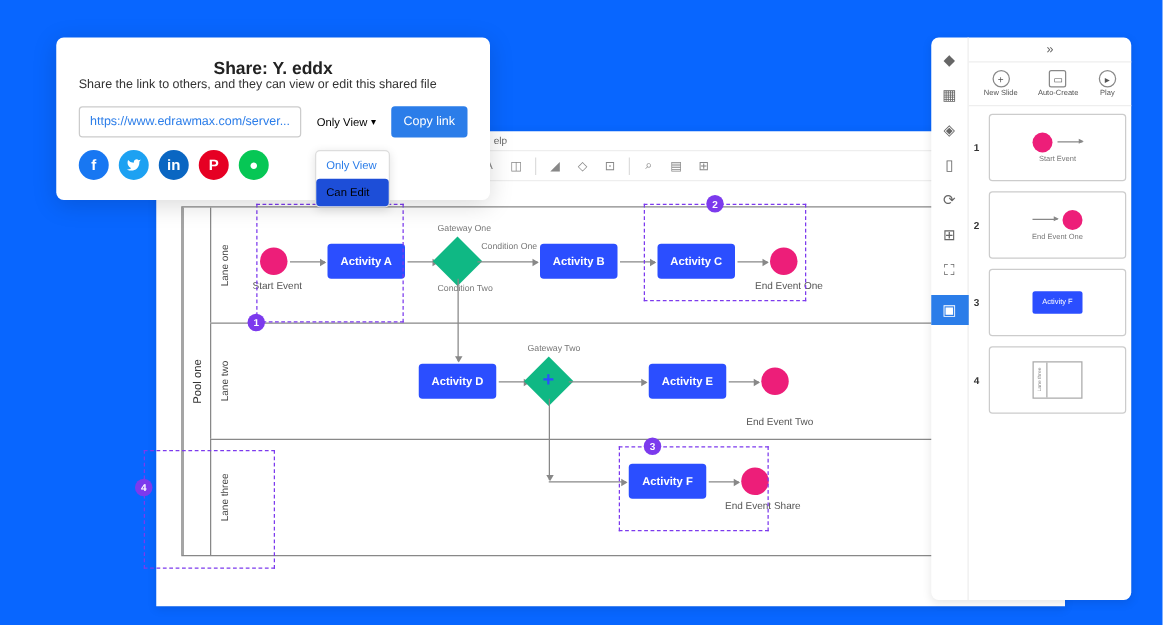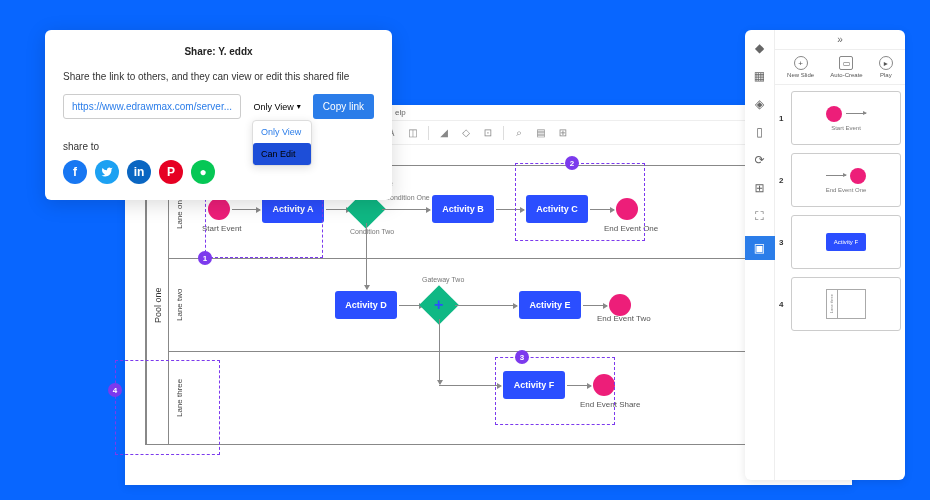--- a/index.html
+++ b/index.html
@@ -1,20 +1,20 @@
 <!DOCTYPE html>
 <html><head>
 <meta charset="utf-8">
 <style>
 * { box-sizing: border-box; margin: 0; padding: 0; font-family: -apple-system, BlinkMacSystemFont, "Segoe UI", Arial, sans-serif; }
 body { background: #0866FF; width: 930px; height: 500px; overflow: hidden; position: relative; }
 
 
 .share-dialog { position: absolute; left: 45px; top: 30px; width: 347px; background: #fff; border-radius: 6px; box-shadow: 0 4px 20px rgba(0,0,0,0.15); padding: 16px 18px; z-index: 100; }
-.share-title { text-align: center; font-size: 10px; font-weight: 600; color: #222; margin-bottom: 14px; }
+.share-title { text-align: center; font-size: 14px; font-weight: 600; color: #222; }
 .share-desc { font-size: 10px; color: #333; margin-bottom: 12px; }
 .share-input-row { display: flex; gap: 6px; align-items: center; margin-bottom: 10px; }
 .share-url { flex: 1; border: 1px solid #ccc; border-radius: 3px; padding: 6px 8px; font-size: 10px; color: #2B7DE9; }
 .permission-select { font-size: 9px; padding: 6px 6px; border: none; background: #fff; position: relative; display: flex; align-items: center; gap: 3px; }
 .permission-select::after { content: "▾"; font-size: 8px; }
 .copy-btn { background: #2B7DE9; color: #fff; border: none; border-radius: 3px; padding: 7px 10px; font-size: 10px; cursor: pointer; }
 .dropdown-menu { position: absolute; left: 252px; top: 120px; width: 60px; background: #fff; border: 1px solid #ddd; border-radius: 4px; box-shadow: 0 2px 8px rgba(0,0,0,0.12); z-index: 200; }
 .dropdown-item { font-size: 9px; padding: 6px 8px; cursor: pointer; }
 .dropdown-item.selected { color: #2B7DE9; }
 .dropdown-item.hover { background: #1d4ed8; border-radius: 3px; }
@@ -80,21 +80,20 @@
 <div class="share-dialog">
   <div class="share-title">Share: Y. eddx</div>
   <div class="share-desc">Share the link to others, and they can view or edit this shared file</div>
   <div class="share-input-row">
     <div class="share-url">https://www.edrawmax.com/server...</div>
     <div class="permission-select">
         <span>Only View</span>
       </div>
     <button class="copy-btn">Copy link</button>
   </div>
-  <div class="share-to-label">share to</div>
   <div class="social-icons">
     <div class="social-icon fb">f</div>
     <div class="social-icon tw">
         <svg width="12" height="12" viewBox="0 0 24 24" fill="white">
           <path d="M23 3a10.9 10.9 0 01-3.14 1.53 4.48 4.48 0 00-7.86 3v1A10.66 10.66 0 013 4s-4 9 5 13a11.64 11.64 0 01-7 2c9 5 20 0 20-11.5a4.5 4.5 0 00-.08-.83A7.72 7.72 0 0023 3z"></path>
         </svg>
       </div>
     <div class="social-icon li">in</div>
     <div class="social-icon pi">P</div>
     <div class="social-icon ln">●</div>
@@ -169,21 +168,21 @@
             <div class="activity-box" style="left:145px; top:32px">Activity D</div>
             <div class="arrow-line" style="left:209px; top:46px; width:24px"></div>
             <div class="gateway" style="left:235px; top:32px">
                 <span class="gateway-plus">+</span>
               </div>
             <div class="gateway-label" style="left:232px; top:17px; text-align:center; width:34px">Gateway Two</div>
             <div class="arrow-line" style="left:265px; top:46px; width:62px"></div>
             <div class="activity-box" style="left:329px; top:32px">Activity E</div>
             <div class="arrow-line" style="left:393px; top:46px; width:24px"></div>
             <div class="event-circle" style="left:419px; top:35px"></div>
-            <div class="event-label" style="left:407px; top:55px">End Event Two</div>
+            <div class="event-label" style="left:407px; top:74px">End Event Two</div>
           </div>
         </div>
 
         <div class="lane">
           <div class="lane-label">Lane three</div>
           <div class="lane-content">
             <div class="arrow-v" style="left:249px; top:-33px; height:65px"></div>
             <div class="arrow-line" style="left:249px; top:33px; width:62px"></div>
             <div class="activity-box" style="left:313px; top:19px">Activity F</div>
             <div class="arrow-line" style="left:377px; top:33px; width:24px"></div>

